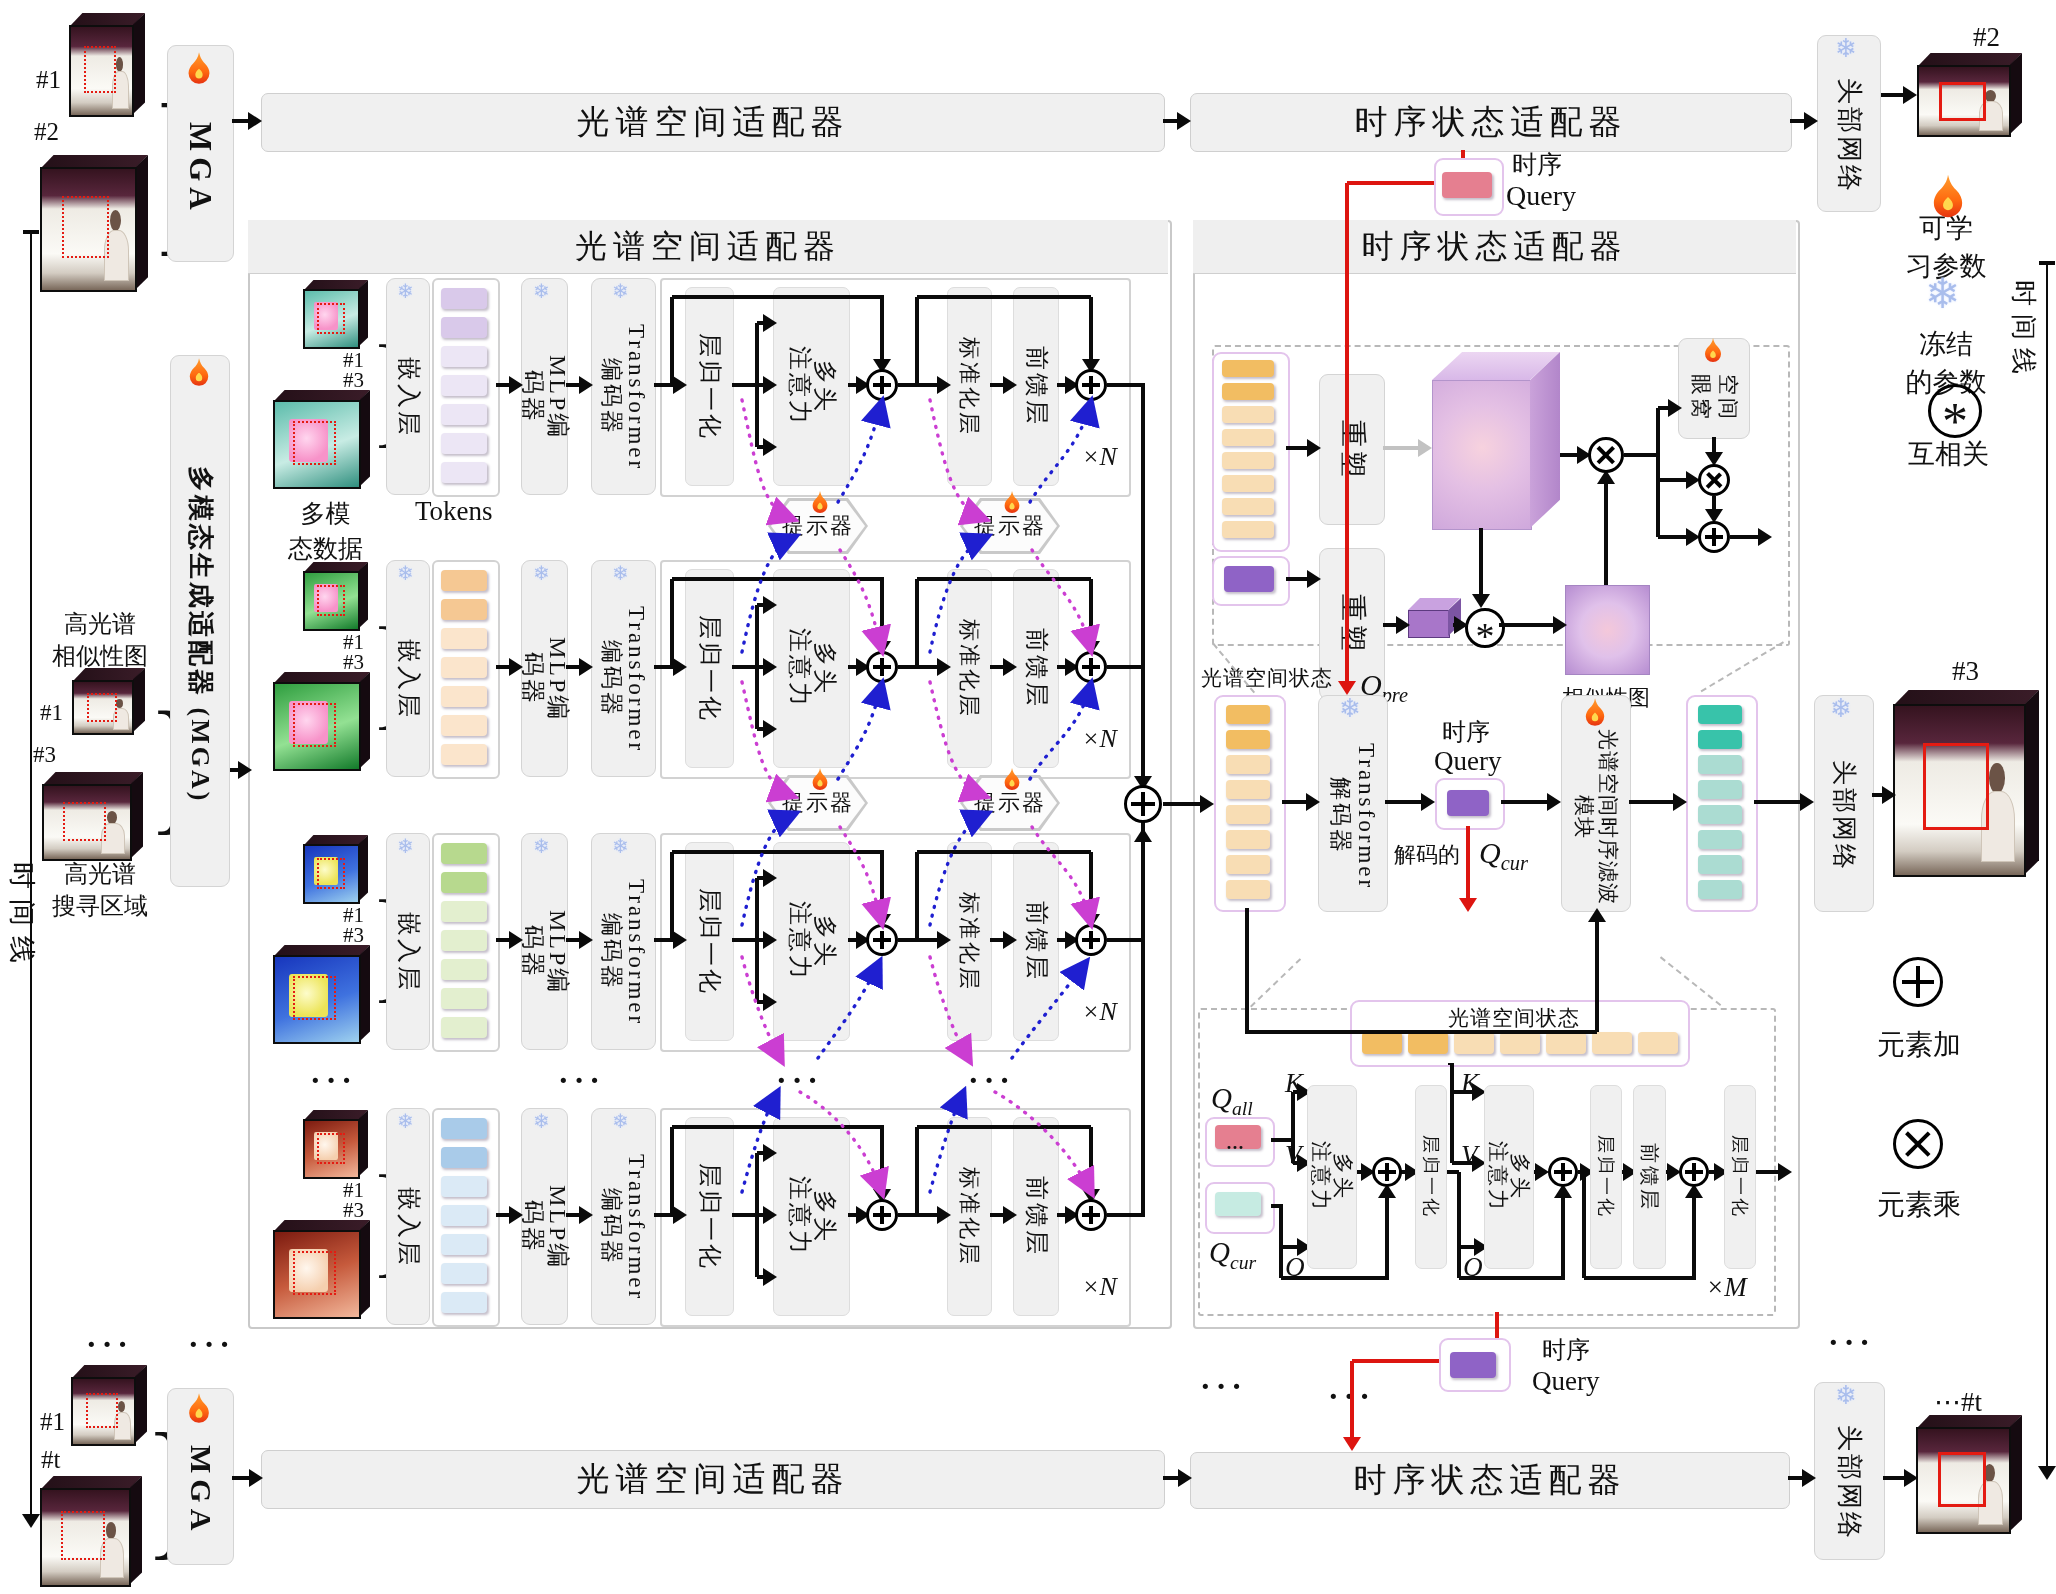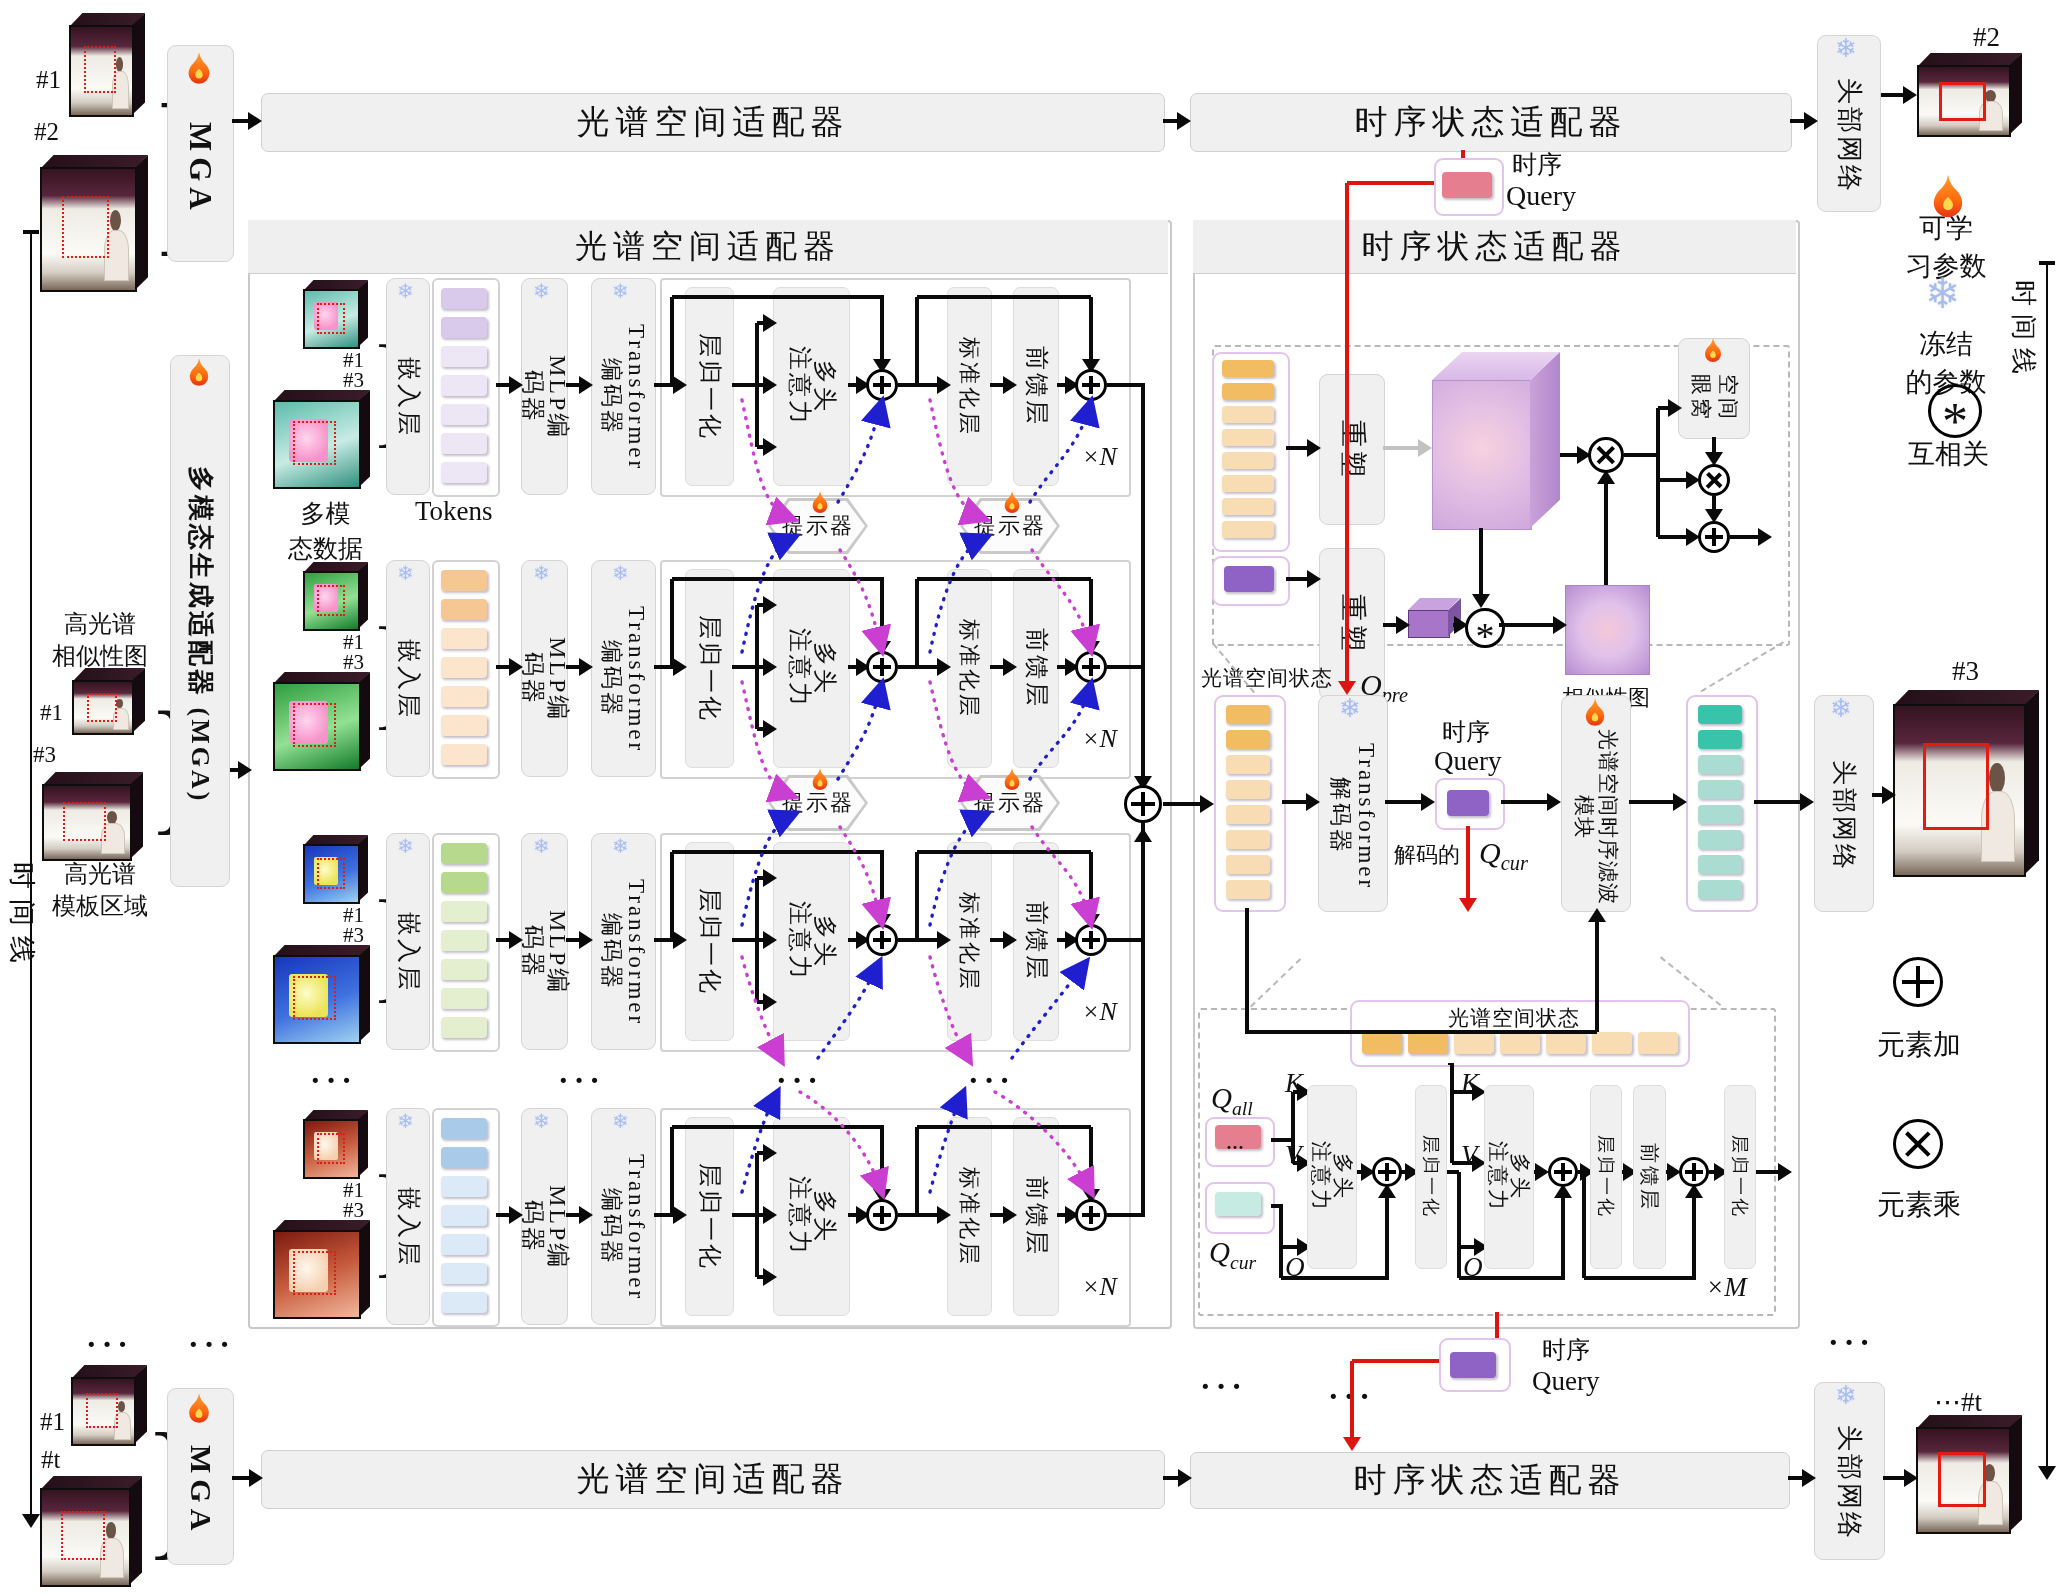--- a/index.html
+++ b/index.html
@@ -179,21 +179,21 @@
       <div class="sidef" style="left: 89px; top: 0px; width: 12px; height: 86px; clip-path: polygon(0px 13.3333%, 100% 0px, 100% 86.6667%, 0px 100%);"></div>
       <div class="front imgnat" style="left: 0px; top: 12px; width: 86px; height: 73px;">
         <div class="person">
           <b></b>
           <u></u>
         </div>
         <div class="rbox" style="left: 22%; top: 22%; width: 46%; height: 48%;"></div>
       </div>
     </div>
   <div class="lbl" style="left:52px;top:858px;font-size:24px;text-align:center;line-height:1.35;">
-    <span>高光谱</span><br><span>模板区域</span>
+    <span>高光谱</span><br><span>搜寻区域</span>
   </div>
   <div class="brace" style="left:140px;top:678px;font-size:150px;transform:scaleX(.8);">}</div>
 
   <div class="gbox" style="left:170px;top:355px;width:58px;height:530px;">
 
     <div class="vt" style="font-size:26px;font-weight:bold;margin-top:28px;">多模态生成适配器 (MGA)</div>
   </div>
 
   <div class="panel" style="left:248px;top:220px;width:920px;height:1105px;"></div>
   <div class="phead" style="left:248px;top:220px;width:920px;height:53px;">

